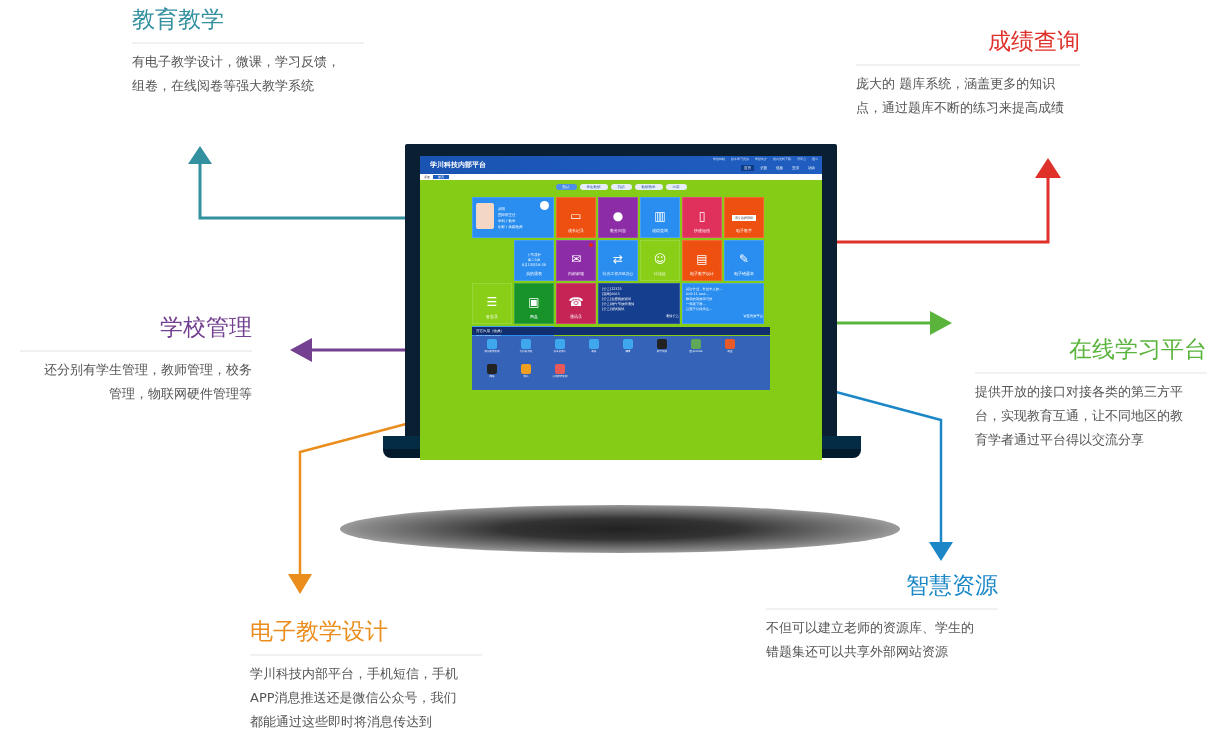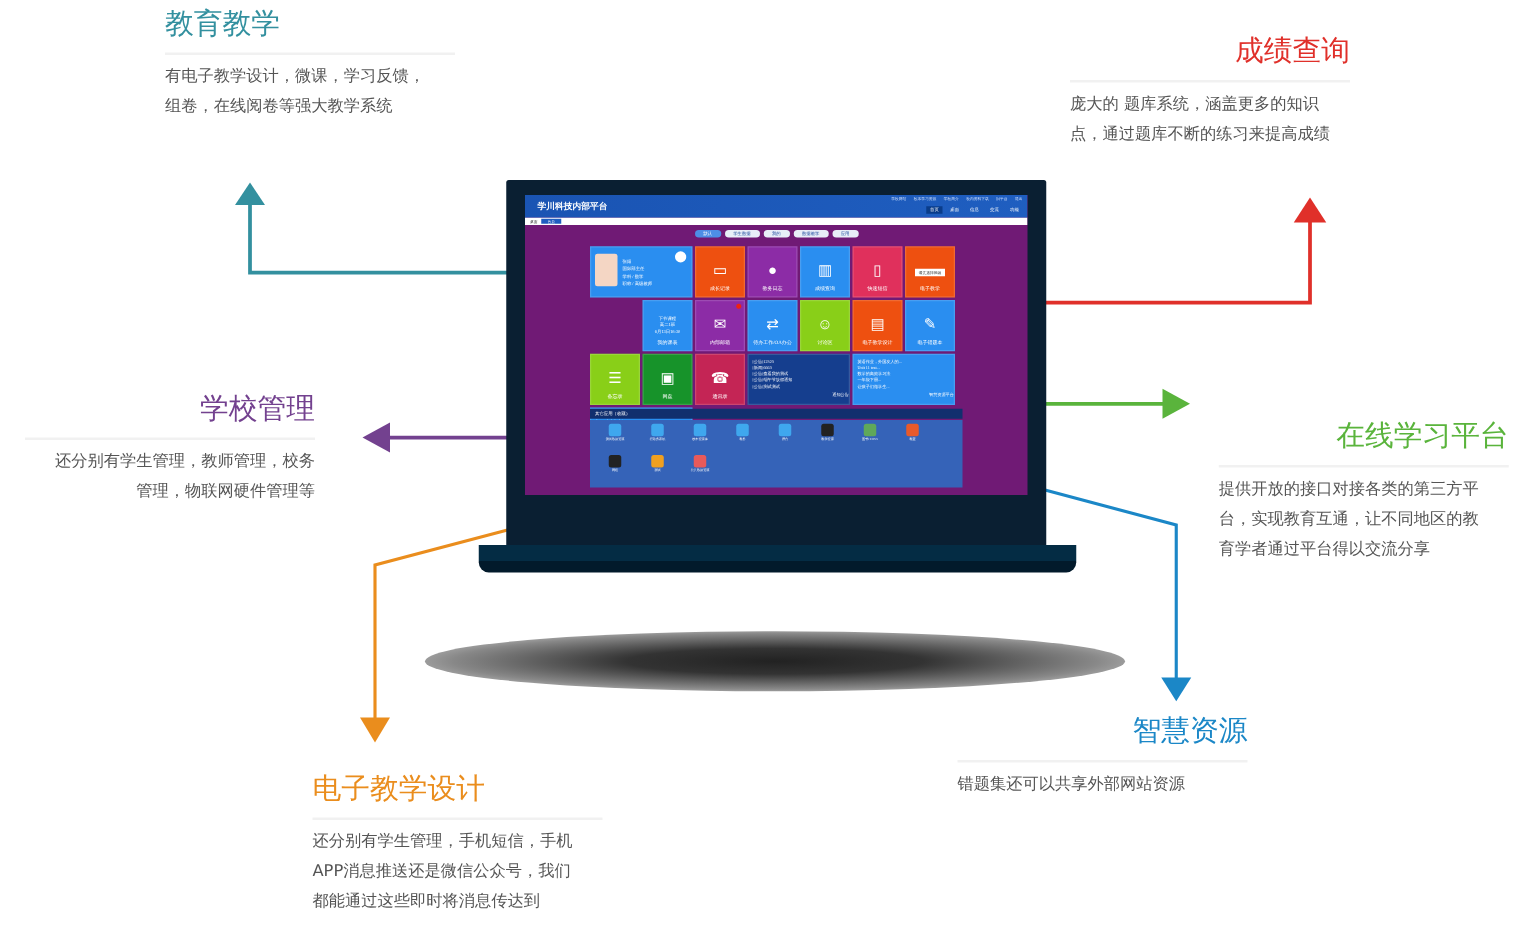--- a/index.html
+++ b/index.html
@@ -22,21 +22,21 @@
   #f-online .title { color: #5ab43c; margin-top: 48px; }
   #f-parent { left: 250px; top: 616px; width: 232px; }
   #f-parent .title { color: #ea8d1d; }
   #f-res { left: 766px; top: 570px; width: 232px; }
   #f-res .title { color: #1b87c7; text-align: right; }
 
   svg.arrows { position: absolute; left: 0; top: 0; width: 1230px; height: 740px; }
 
   
   .laptop-lid { position: absolute; left: 405px; top: 144px; width: 432px; height: 294px; background: #0a1f32; border-radius: 2px; }
-  .screen { position: absolute; left: 420px; top: 156px; width: 402px; height: 240px; background: #701a75; overflow: hidden; font-family: Liberation Serif, serif; }
+  .screen { position: absolute; left: 420px; top: 156px; width: 402px; height: 304px; background: #84cc16; overflow: hidden; }
   .laptop-base { position: absolute; left: 383px; top: 436px; width: 478px; height: 22px; border-radius: 0 0 8px 8px; background: linear-gradient(#042c44 0 60%, #021a2b 60% 100%); }
   .shadow { position: absolute; left: 340px; top: 505px; width: 560px; height: 48px; border-radius: 50%; background: radial-gradient(ellipse at center, #222 0%, #333 30%, #888 65%, rgba(255,255,255,0) 100%); }
 
   .scr-header { height: 18px; background: linear-gradient(90deg, #1a54b3, #1f5ec0); position: relative; }
   .scr-title { position: absolute; left: 10px; top: 4px; font-size: 7px; color: #fff; font-weight: bold; }
   .scr-toplinks { position: absolute; right: 4px; top: 1px; font-size: 3px; color: #cfe0ff; display: flex; gap: 6px; }
   .scr-nav { position: absolute; right: 4px; top: 9px; display: flex; gap: 3px; }
   .scr-nav span { font-size: 3.5px; color: #fff; padding: 1px 3px; }
   .scr-nav span.active { background: #0a3c8a; }
   .scr-crumb { height: 6px; background: #fff; display: flex; align-items: center; padding-left: 4px; gap: 3px; }
@@ -129,30 +129,31 @@
     <div>提供开放的接口对接各类的第三方平</div>
     <div>台，实现教育互通，让不同地区的教</div>
     <div>育学者通过平台得以交流分享</div>
   </div>
 </div>
 
 <div class="feature" id="f-parent">
   <div class="title">电子教学设计</div>
   <div class="rule"></div>
   <div class="desc">
-    <div>还分别有学生管理，手机短信，手机</div>
+    <div>学川科技内部平台，手机短信，手机</div>
     <div>APP消息推送还是微信公众号，我们</div>
     <div>都能通过这些即时将消息传达到</div>
   </div>
 </div>
 
 <div class="feature right" id="f-res">
   <div class="title">智慧资源</div>
   <div class="rule"></div>
   <div class="desc">
+    <div>不但可以建立老师的资源库、学生的</div>
     <div>错题集还可以共享外部网站资源</div>
   </div>
 </div>
 
 <div class="shadow"></div>
 <div class="laptop-lid"></div>
 <div class="laptop-base"></div>
 
 <div class="screen">
   <div class="scr-header">

